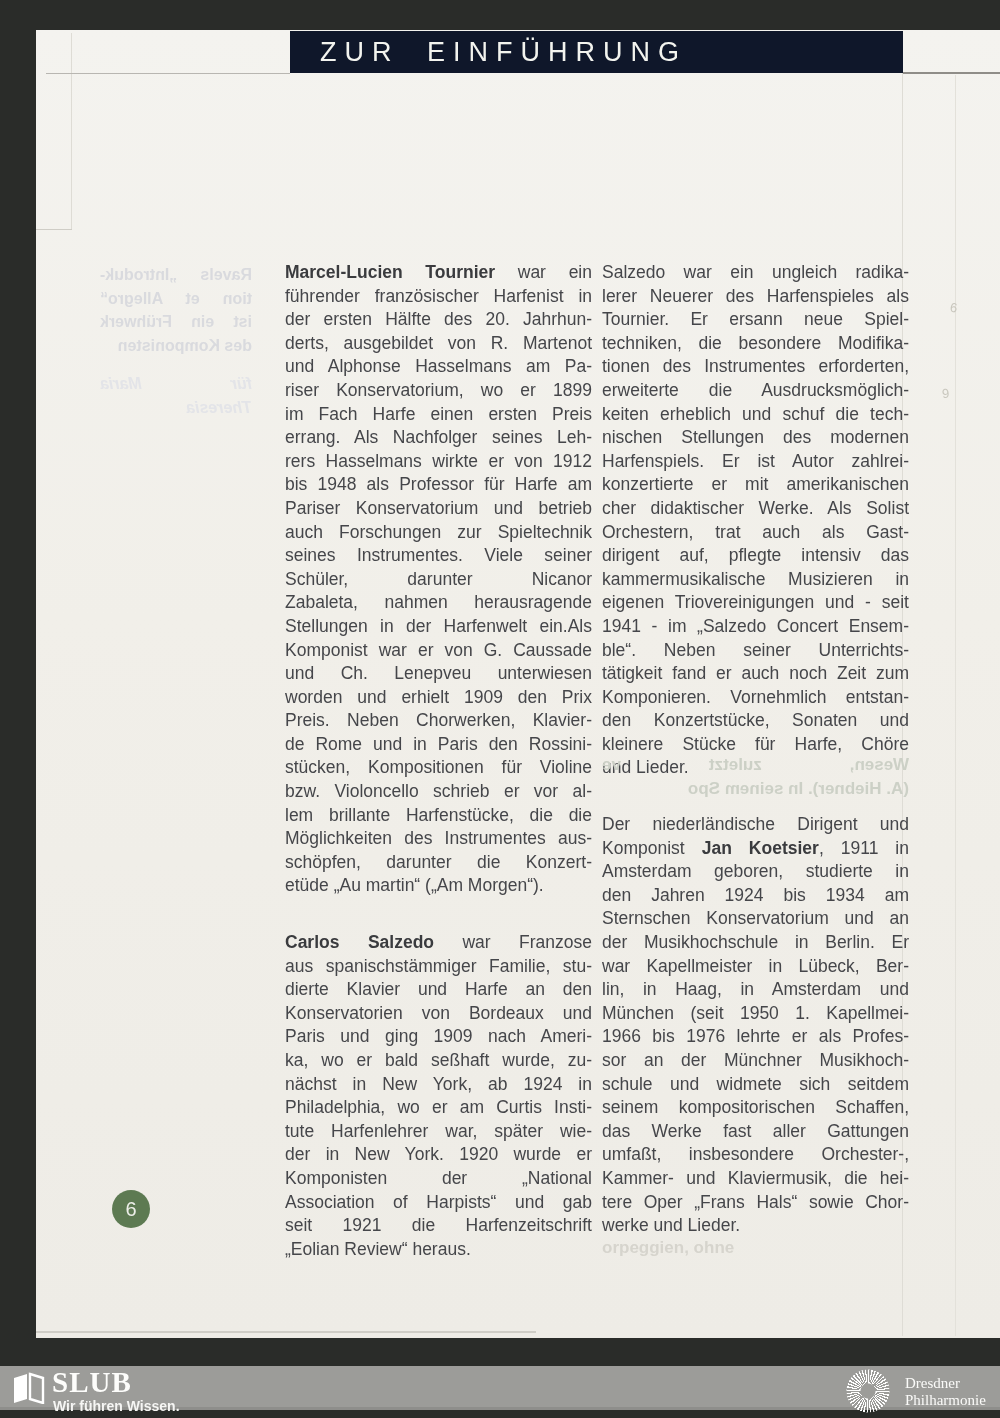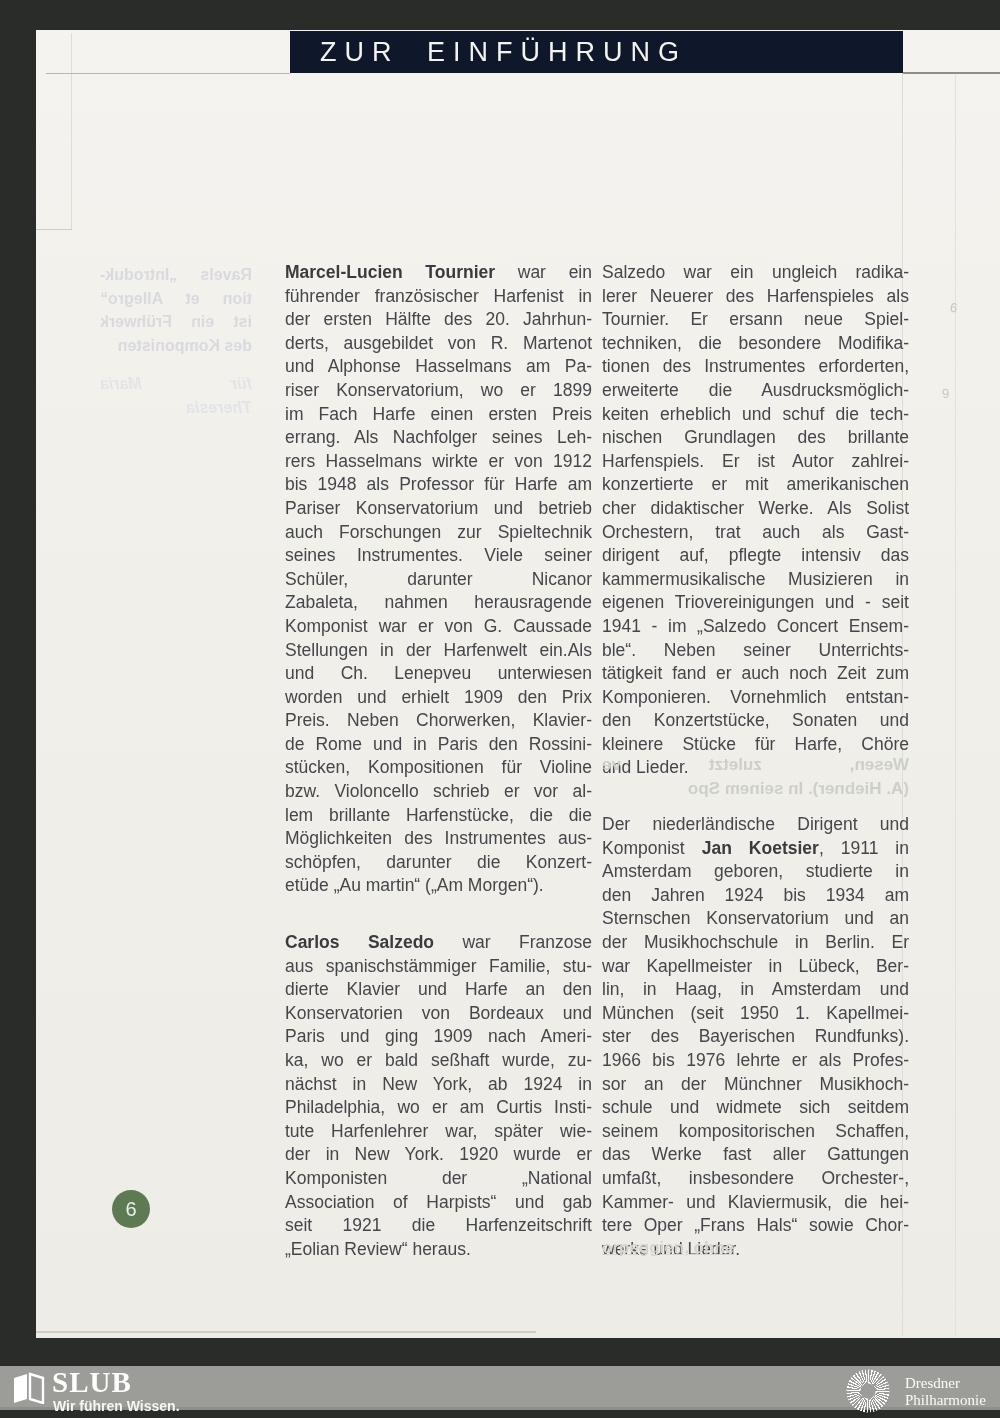--- a/index.html
+++ b/index.html
@@ -39,21 +39,21 @@
   .line b{font-weight:bold;color:#3a3b3e;}
   
   .ghost{position:absolute;pointer-events:none;}
   .ghost.flip{transform:scaleX(-1);}
   .ghost-note{left:100px;top:263px;width:152px;font-size:16px;line-height:21px;
     font-weight:bold;color:#d9dade;text-align:left;}
   .ghost-note .it{font-weight:bold;font-style:italic;color:#e3e4e8;margin-top:15px;}
   .ghost-mid{left:602px;top:753px;width:307px;font-size:17px;line-height:25px;
     font-weight:bold;color:#ccd0c6;text-align:left;}
   .ghost-bottom{left:602px;top:1236px;width:307px;font-size:17px;line-height:24px;
-    font-weight:bold;color:#d6d4cd;text-decoration:underline;}
+    font-weight:bold;color:#d6d4cd;}
   .pencil{position:absolute;color:#c9c7be;font-size:13px;}
   
   .page-badge{
     position:absolute;left:112px;top:1190px;width:38px;height:38px;border-radius:50%;
     background:#5d7a52;color:#edefe9;font-size:20px;line-height:38px;text-align:center;
   }
   
   .footer{
     position:absolute;left:0;top:1366px;width:1000px;height:44px;
     background:#9c9c99;border-bottom:3px solid #8e8e8b;box-sizing:border-box;
@@ -119,22 +119,22 @@
       <div class="line">riser Konservatorium, wo er 1899</div>
       <div class="line">im Fach Harfe einen ersten Preis</div>
       <div class="line">errang. Als Nachfolger seines Leh-</div>
       <div class="line">rers Hasselmans wirkte er von 1912</div>
       <div class="line">bis 1948 als Professor für Harfe am</div>
       <div class="line">Pariser Konservatorium und betrieb</div>
       <div class="line">auch Forschungen zur Spieltechnik</div>
       <div class="line">seines Instrumentes. Viele seiner</div>
       <div class="line">Schüler, darunter Nicanor</div>
       <div class="line">Zabaleta, nahmen herausragende</div>
+      <div class="line">Stellungen in der Harfenwelt ein.Als</div>
       <div class="line">Komponist war er von G. Caussade</div>
-      <div class="line">Stellungen in der Harfenwelt ein.Als</div>
       <div class="line">und Ch. Lenepveu unterwiesen</div>
       <div class="line">worden und erhielt 1909 den Prix</div>
       <div class="line">Preis. Neben Chorwerken, Klavier-</div>
       <div class="line">de Rome und in Paris den Rossini-</div>
       <div class="line">stücken, Kompositionen für Violine</div>
       <div class="line">bzw. Violoncello schrieb er vor al-</div>
       <div class="line">lem brillante Harfenstücke, die die</div>
       <div class="line">Möglichkeiten des Instrumentes aus-</div>
       <div class="line">schöpfen, darunter die Konzert-</div>
       <div class="line last">etüde „Au martin“ („Am Morgen“).</div>
@@ -158,21 +158,21 @@
 </div>
 <div class="col col-right">
   <div class="para">
       <div class="line">Salzedo war ein ungleich radika-</div>
       <div class="line">lerer Neuerer des Harfenspieles als</div>
       <div class="line">Tournier. Er ersann neue Spiel-</div>
       <div class="line">techniken, die besondere Modifika-</div>
       <div class="line">tionen des Instrumentes erforderten,</div>
       <div class="line">erweiterte die Ausdrucksmöglich-</div>
       <div class="line">keiten erheblich und schuf die tech-</div>
-      <div class="line">nischen Grundlagen des brillante</div>
+      <div class="line">nischen Stellungen des modernen</div>
       <div class="line">Harfenspiels. Er ist Autor zahlrei-</div>
       <div class="line">konzertierte er mit amerikanischen</div>
       <div class="line">cher didaktischer Werke. Als Solist</div>
       <div class="line">Orchestern, trat auch als Gast-</div>
       <div class="line">dirigent auf, pflegte intensiv das</div>
       <div class="line">kammermusikalische Musizieren in</div>
       <div class="line">eigenen Triovereinigungen und - seit</div>
       <div class="line">1941 - im „Salzedo Concert Ensem-</div>
       <div class="line">ble“. Neben seiner Unterrichts-</div>
       <div class="line">tätigkeit fand er auch noch Zeit zum</div>
@@ -184,21 +184,20 @@
   <div class="para">
       <div class="line">Der niederländische Dirigent und</div>
       <div class="line">Komponist <b>Jan Koetsier</b>, 1911 in</div>
       <div class="line">Amsterdam geboren, studierte in</div>
       <div class="line">den Jahren 1924 bis 1934 am</div>
       <div class="line">Sternschen Konservatorium und an</div>
       <div class="line">der Musikhochschule in Berlin. Er</div>
       <div class="line">war Kapellmeister in Lübeck, Ber-</div>
       <div class="line">lin, in Haag, in Amsterdam und</div>
       <div class="line">München (seit 1950 1. Kapellmei-</div>
-      <div class="line">ster des Bayerischen Rundfunks).</div>
       <div class="line">1966 bis 1976 lehrte er als Profes-</div>
       <div class="line">sor an der Münchner Musikhoch-</div>
       <div class="line">schule und widmete sich seitdem</div>
       <div class="line">seinem kompositorischen Schaffen,</div>
       <div class="line">das Werke fast aller Gattungen</div>
       <div class="line">umfaßt, insbesondere Orchester-,</div>
       <div class="line">Kammer- und Klaviermusik, die hei-</div>
       <div class="line">tere Oper „Frans Hals“ sowie Chor-</div>
       <div class="line last">werke und Lieder.</div>
     </div>

